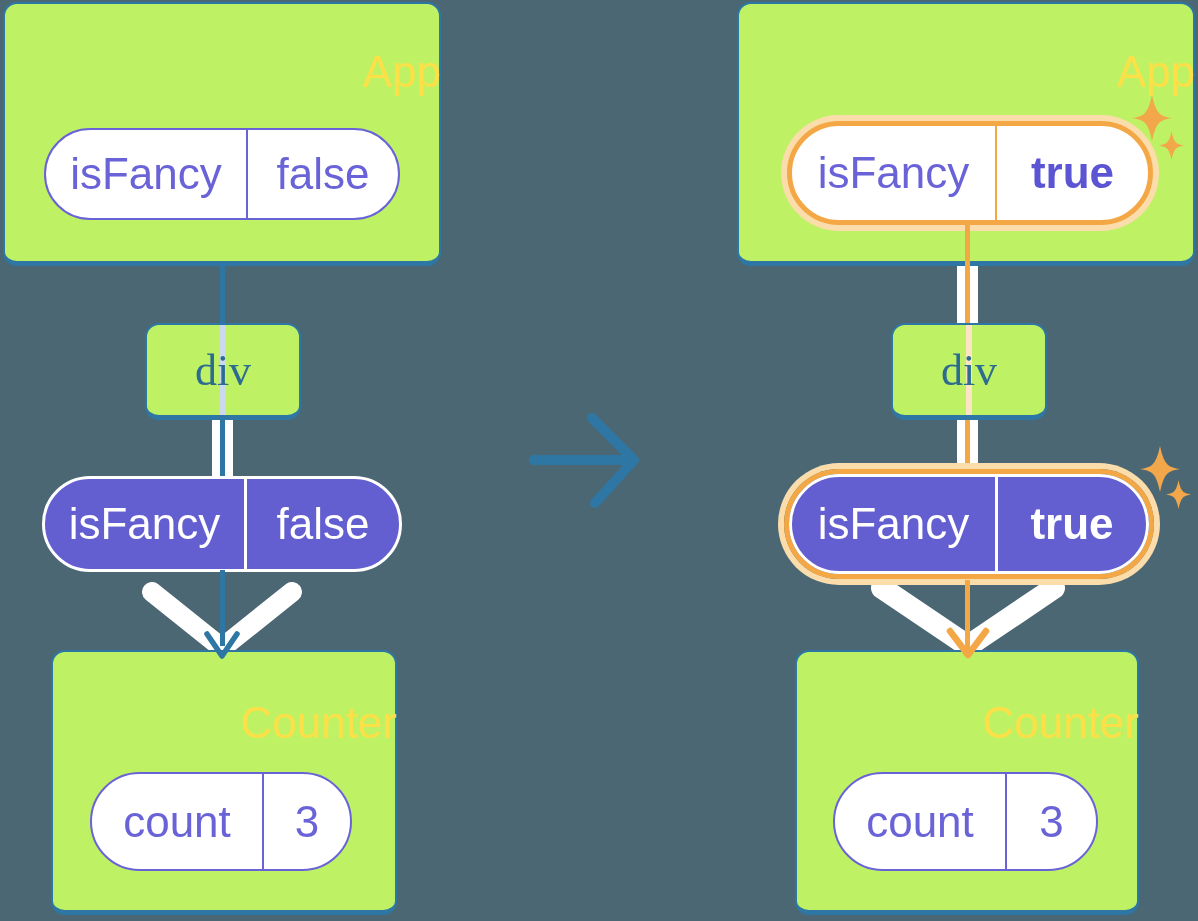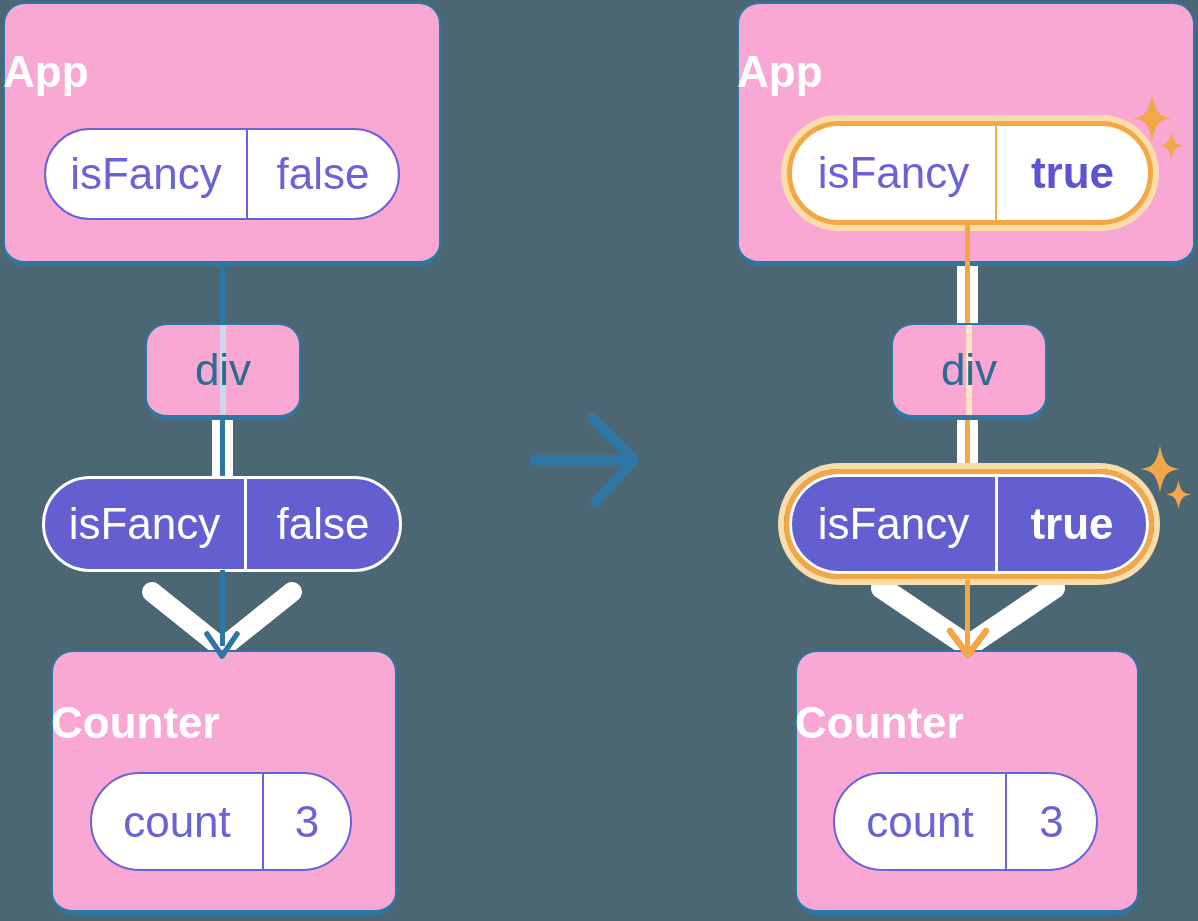--- a/index.html
+++ b/index.html
@@ -5,27 +5,28 @@
   html,body { margin:0; padding:0; background:#4a6773; }
   .canvas {
     position:relative; width:1198px; height:921px; overflow:hidden;
     background:#4a6773;
     font-family:"Liberation Sans", sans-serif;
   }
   .group { position:absolute; inset:0; }
 
   
   .card {
-    position:absolute; box-sizing:border-box; background:#f9a8d4;
-    border:2.5px solid #2e77a5; border-bottom-width:5px; border-radius:22px;
+    position:absolute; box-sizing:border-box; background:#bef264;
+    border:2.5px solid #2e77a5; border-bottom-width:5px; border-radius:14px;
     z-index:3;
+    font-family:Liberation Serif, serif;
   }
   .title {
-    position:absolute; text-align:left; color:#ffffff;
-    font-size:44px; font-weight:700; line-height:48px; z-index:4;
+    position:absolute; text-align:right; color:#fde047;
+    font-size:44px; font-weight:400; line-height:48px; z-index:4;
   }
 
   
   .pill {
     position:absolute; box-sizing:border-box; display:flex;
     border-radius:999px; z-index:4; font-size:44px;
   }
   .pill .seg {
     display:flex; align-items:center; justify-content:center;
     box-sizing:border-box; height:100%;

